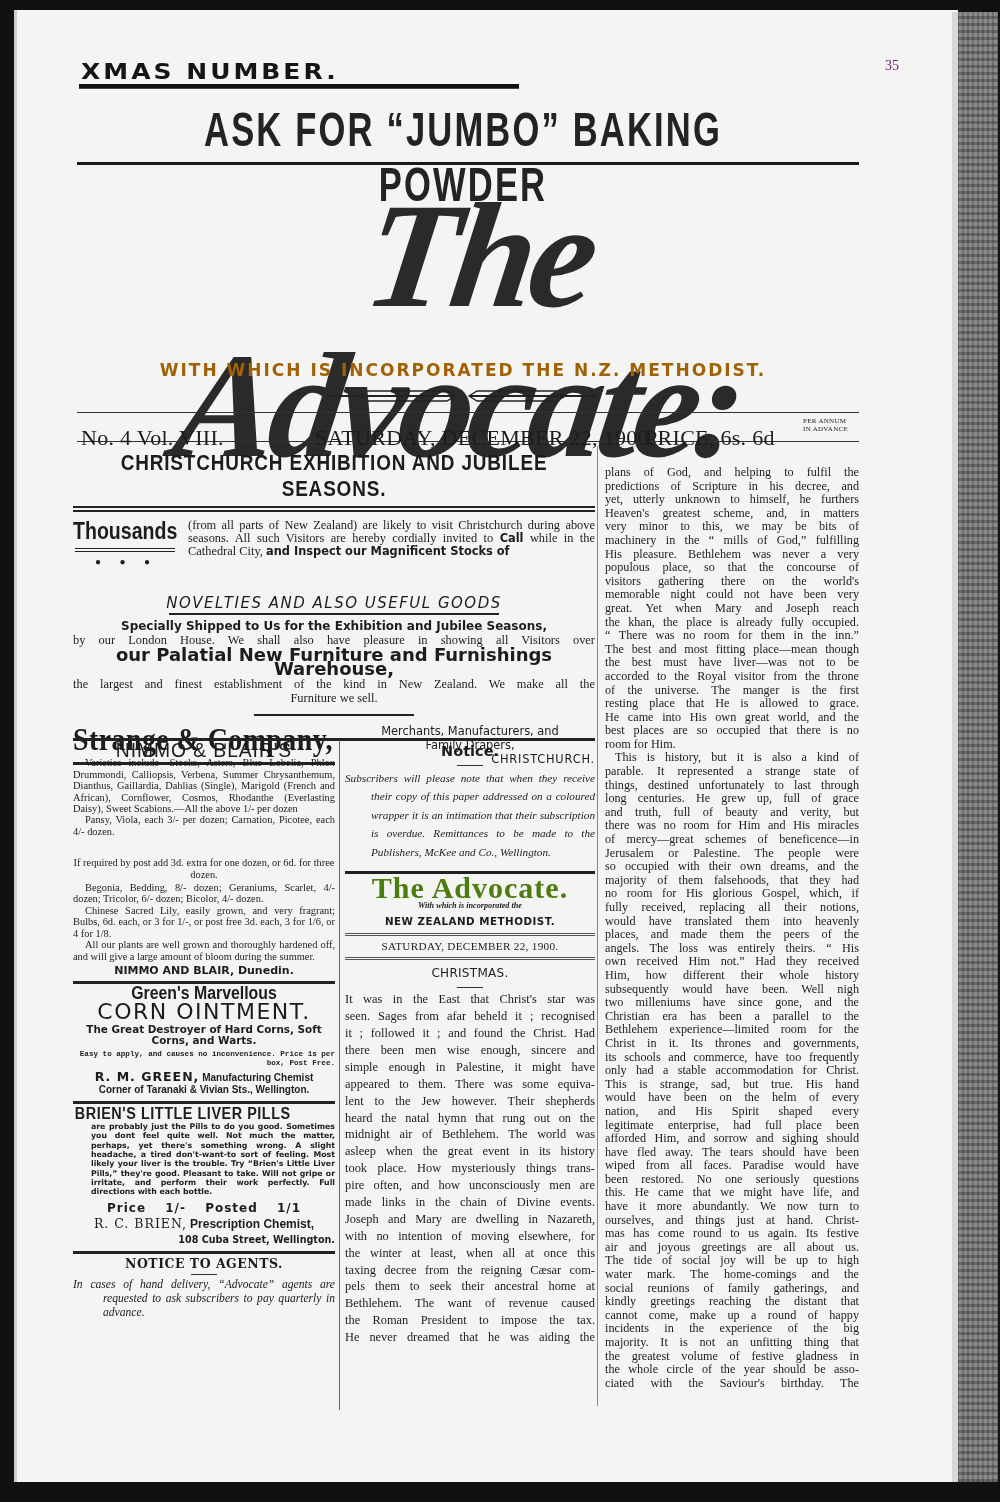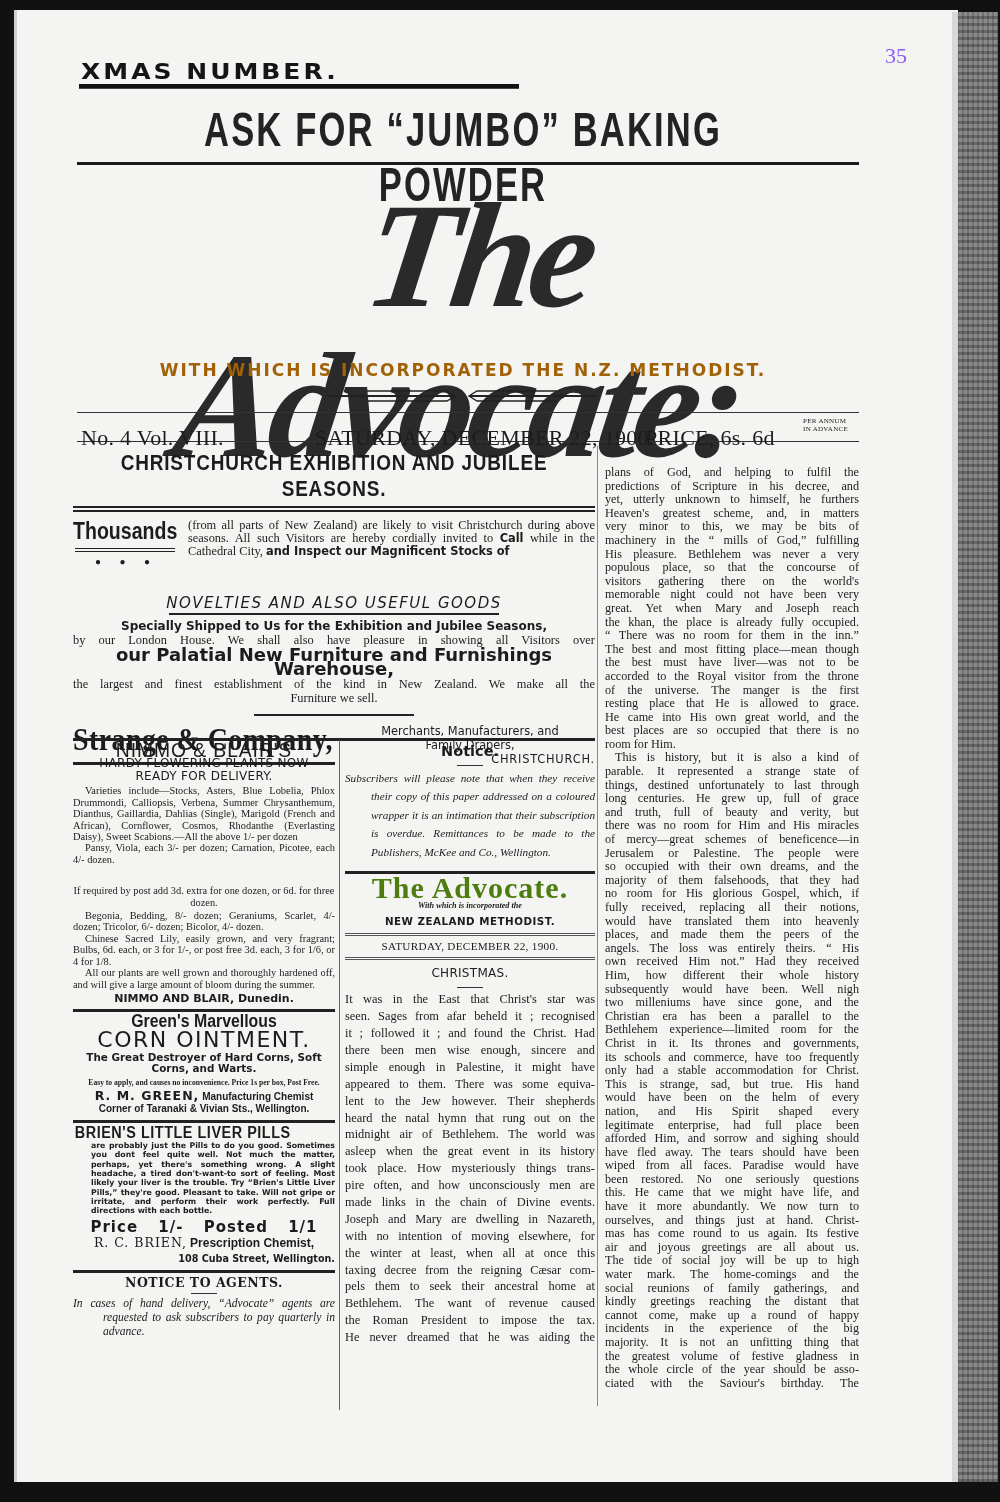--- a/index.html
+++ b/index.html
@@ -16,21 +16,21 @@
     position: absolute; left: 952px; top: 12px; width: 46px; height: 1470px;
     background:
       repeating-linear-gradient(90deg, rgba(0,0,0,.18) 0 2px, rgba(255,255,255,.0) 2px 5px),
       repeating-linear-gradient(0deg, rgba(0,0,0,.25) 0 3px, rgba(255,255,255,0) 3px 7px),
       #8a8a8a;
   }
   .edge-right::before {
     content: ""; position: absolute; left: 0; top: 0; width: 6px; height: 100%; background: #d8d8d8;
   }
   .page-number {
-    position: absolute; left: 868px; top: 33px; font-size: 22px; color: #8b5cf6; font-family: "Liberation Serif", serif;
+    position: absolute; left: 868px; top: 48px; font-size: 14px; color: #701a75; font-family: "Liberation Serif", serif;
   }
 
   .content { position: absolute; left: 48px; top: 0; width: 794px; }
 
   
   .xmas { position: absolute; left: 16px; top: 50px; font-family: "DejaVu Sans", sans-serif; font-weight: 900; font-size: 25px; letter-spacing: 3px; color: #151515; transform: scaleY(0.82); transform-origin: left top; }
   .xmas-rule { position: absolute; left: 14px; top: 74px; width: 440px; height: 5px; background: #111; border-bottom: 1px solid #444; }
   .jumbo { position: absolute; left: 0; top: 92px; width: 796px; text-align: center; font-family: "Liberation Sans", sans-serif; font-weight: 700; font-size: 48px; letter-spacing: 3px; color: #232323; transform: scaleX(0.72); transform-origin: 398px 0; }
   .rule-heavy { position: absolute; left: 12px; width: 782px; height: 3px; background: #1a1a1a; }
   .masthead { position: absolute; left: 6px; top: 170px; width: 796px; text-align: center; font-family: "Liberation Serif", serif; font-style: italic; font-weight: 700; font-size: 150px; letter-spacing: -6px; color: #2a2a2a; line-height: 1; transform: scaleY(1.0) skewX(-8deg); }
@@ -76,26 +76,26 @@
   .col-left { position: absolute; left: 8px; top: 734px; width: 262px; font-size: 10.4px; line-height: 11.4px; }
   .nb-title { text-align: center; font-family: "Liberation Sans", sans-serif; font-size: 21px; letter-spacing: 1px; transform: scaleX(0.92); }
   .nb-sub { text-align: center; font-family: "DejaVu Sans", sans-serif; font-size: 12px; line-height: 13px; letter-spacing: .3px; margin-top: 2px; }
   .para { text-align: justify; }
   .para.indent { text-indent: 12px; }
   .nb-sign { text-align: center; font-family: "DejaVu Sans", sans-serif; font-weight: 700; font-size: 11px; margin-top: 3px; }
   .thick-rule { border-top: 3px solid #222; margin: 5px 0 4px; }
   .green-title { text-align: center; font-family: "Liberation Sans", sans-serif; font-weight: 700; font-size: 18px; transform: scaleX(0.88); }
   .corn { text-align: center; font-family: "DejaVu Sans", sans-serif; font-size: 22px; letter-spacing: 1.5px; line-height: 24px; }
   .corn-sub { text-align: center; font-family: "DejaVu Sans", sans-serif; font-weight: 700; font-size: 10.4px; line-height: 11.5px; }
-  .corn-small { text-align: center; font-family: Liberation Serif, serif; font-weight: 700; font-size: 7.6px; line-height: 9px; margin-top: 3px; }
+  .corn-small { text-align: right; font-family: Liberation Mono, monospace; font-weight: 700; font-size: 7.6px; line-height: 9px; margin-top: 3px; }
   .rmgreen { text-align: center; font-family: "Liberation Sans", sans-serif; font-weight: 700; font-size: 10px; line-height: 12px; margin-top: 3px; }
   .rmgreen b { font-family: "DejaVu Sans", sans-serif; font-weight: 900; font-size: 12.5px; letter-spacing: 1px; }
   .brien-title { font-family: "Liberation Sans", sans-serif; font-weight: 700; font-size: 16px; letter-spacing: .6px; transform: scaleX(0.9); transform-origin: left; padding-left: 2px; }
   .brien-body { font-family: "DejaVu Sans", sans-serif; font-weight: 700; font-size: 7.8px; line-height: 9.3px; padding-left: 18px; text-align: justify; margin-top: 3px; }
-  .brien-price { text-align: center; font-family: "DejaVu Sans", sans-serif; font-weight: 700; font-size: 15px; margin-top: 6px; letter-spacing: 1px; word-spacing: 14px; }
+  .brien-price { text-align: center; font-family: "DejaVu Sans", sans-serif; font-weight: 700; font-size: 12px; margin-top: 6px; letter-spacing: 1px; word-spacing: 14px; }
   .brien-chem { text-align: center; font-size: 12px; margin-top: 4px; }
   .brien-chem .nm { font-family: "DejaVu Serif", serif; font-size: 12.5px; letter-spacing: 1px; }
   .brien-chem .ch { font-family: "Liberation Sans", sans-serif; font-weight: 700; font-size: 12px; }
   .brien-addr { text-align: right; font-family: "DejaVu Sans", sans-serif; font-weight: 700; font-size: 9.6px; margin-top: 4px; }
   .agents-title { text-align: center; font-family: "DejaVu Serif", serif; font-weight: 700; font-size: 12.5px; letter-spacing: .5px; }
   .mini-rule { width: 26px; margin: 5px auto 3px; border-top: 1px solid #333; }
   .agents-body { font-style: italic; font-size: 11.6px; line-height: 14px; padding-left: 30px; text-indent: -30px; text-align: justify; }
 
   
   .col-mid { position: absolute; left: 280px; top: 734px; width: 250px; font-size: 12.4px; line-height: 15.8px; }
@@ -183,24 +183,20 @@
       </div>
     </div>
     <div class="big-rule"></div>
 
     <div class="col-divider"></div>
     <div class="col-divider-right"></div>
 
     <div class="col-left">
       <section>
         <div class="nb-title">NIMMO &amp; BLAIR'S</div>
-        <div class="nb-sub">
-          <div>HARDY FLOWERING PLANTS NOW</div>
-          <div>READY FOR DELIVERY.</div>
-        </div>
         <p class="para indent" style="margin-top:2px;">Varieties include—Stocks, Asters, Blue Lobelia, Phlox Drummondi, Calliopsis, Verbena, Summer Chrysanthemum, Dianthus, Gaillardia, Dahlias (Single), Marigold (French and African), Cornflower, Cosmos, Rhodanthe (Everlasting Daisy), Sweet Scabions.—All the above 1/- per dozen</p>
         <p class="para indent">Pansy, Viola, each 3/- per dozen; Carnation, Picotee, each 4/- dozen.</p>
         <p class="para" style="margin-top:20px;text-align:center;">If required by post add 3d. extra for one dozen, or 6d. for three dozen.</p>
         <p class="para indent" style="margin-top:2px;">Begonia, Bedding, 8/- dozen; Geraniums, Scarlet, 4/- dozen; Tricolor, 6/- dozen; Bicolor, 4/- dozen.</p>
         <p class="para indent">Chinese Sacred Lily, easily grown, and very fragrant; Bulbs, 6d. each, or 3 for 1/-, or post free 3d. each, 3 for 1/6, or 4 for 1/8.</p>
         <p class="para indent">All our plants are well grown and thoroughly hardened off, and will give a large amount of bloom during the summer.</p>
         <div class="nb-sign">NIMMO AND BLAIR, Dunedin.</div>
       </section>
       <div class="thick-rule"></div>
 

